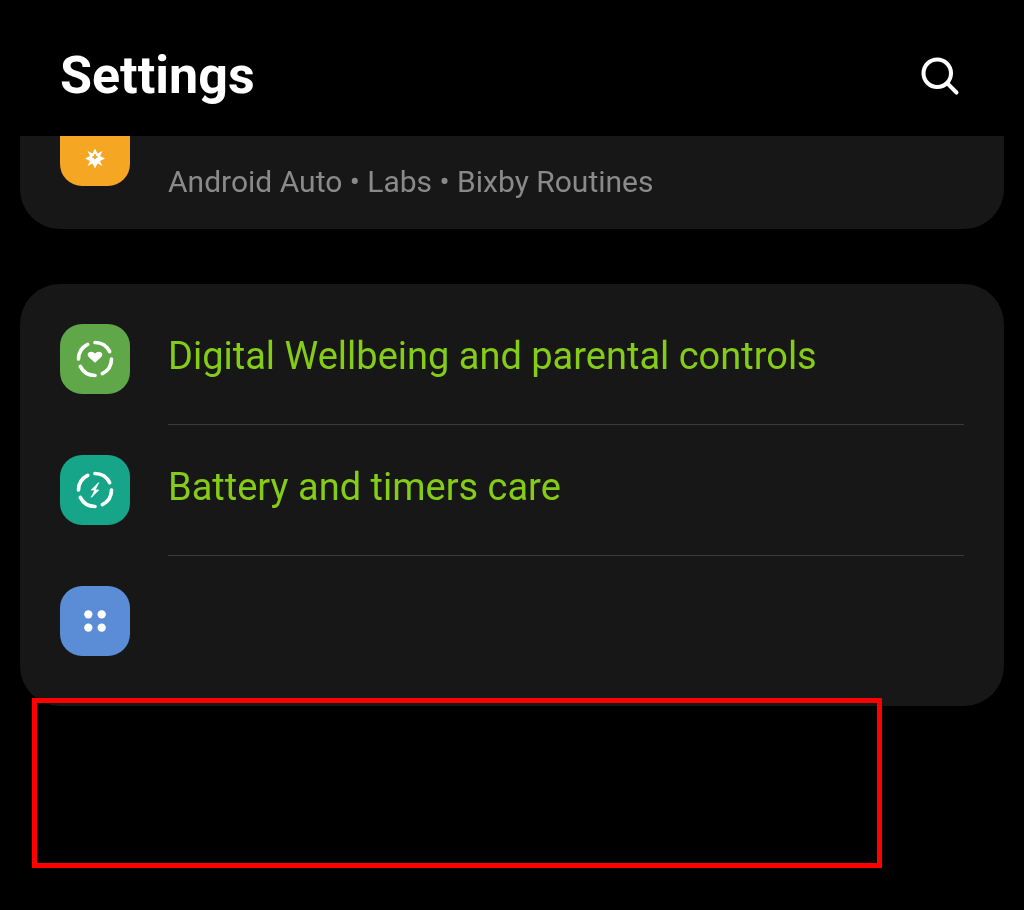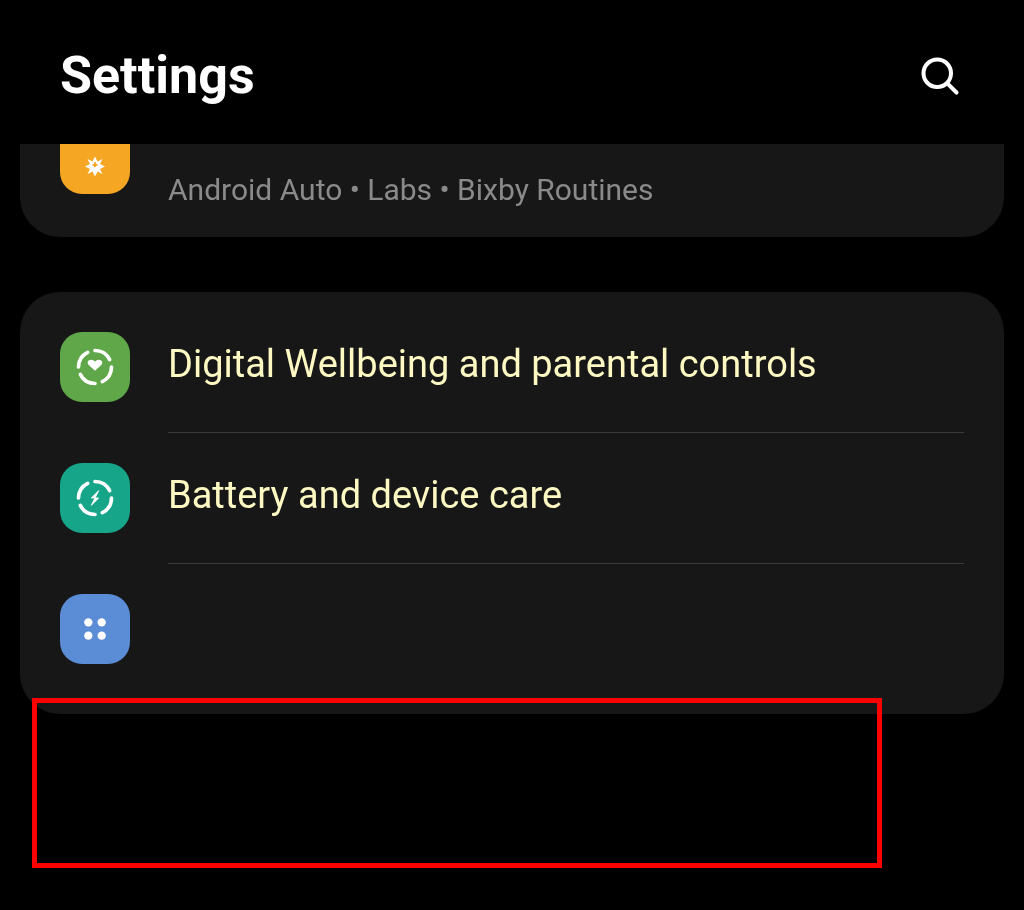--- a/index.html
+++ b/index.html
@@ -34,21 +34,21 @@
       align-items: center;
       justify-content: center;
     }
     .section {
       background: #171717;
       border-radius: 40px;
       margin: 0 20px;
       overflow: hidden;
     }
     .section.first {
-      margin-top: 8px;
+      margin-top: 0;
       border-top-left-radius: 0;
       border-top-right-radius: 0;
       padding-top: 0;
     }
     .section.second {
       margin-top: 55px;
       padding-top: 10px;
       padding-bottom: 20px;
     }
     .settings-item {
@@ -89,21 +89,21 @@
     }
     .icon-apps {
       background: #5b8dd6;
     }
     .item-content {
       flex: 1;
     }
     .item-title {
       font-size: 38px;
       font-weight: 400;
-      color: #fef9c3;
+      color: #84cc16;
       margin-bottom: 6px;
     }
     .item-title.cut {
       overflow: hidden;
       height: 18px;
       display: flex;
       align-items: flex-end;
       margin-bottom: 10px;
     }
     .item-subtitle {
@@ -178,21 +178,21 @@
     <div class="item-icon icon-battery">
       <svg width="44" height="44" viewBox="0 0 24 24" fill="none" stroke="#ffffff" stroke-width="2">
         <path d="M12 3 a9 9 0 0 1 8 5" stroke-linecap="round"></path>
         <path d="M21 12 a9 9 0 0 1 -5 8" stroke-linecap="round"></path>
         <path d="M12 21 a9 9 0 0 1 -8 -5" stroke-linecap="round"></path>
         <path d="M3 12 a9 9 0 0 1 5 -8" stroke-linecap="round"></path>
         <path d="M14 8 L10 12 L12 12 L10 16 L14 12 L12 12 Z" fill="#ffffff" stroke="#ffffff" stroke-width="0.5" stroke-linejoin="round"></path>
       </svg>
     </div>
     <div class="item-content">
-      <div class="item-title">Battery and device care</div>
+      <div class="item-title">Battery and timers care</div>
     </div>
   </div>
 
   <div class="divider"></div>
 
   <div class="settings-item">
     <div class="item-icon icon-apps">
       <svg width="40" height="40" viewBox="0 0 24 24" fill="#ffffff">
         <circle cx="8" cy="8" r="2.5"></circle>
         <circle cx="16" cy="8" r="2.5"></circle>

